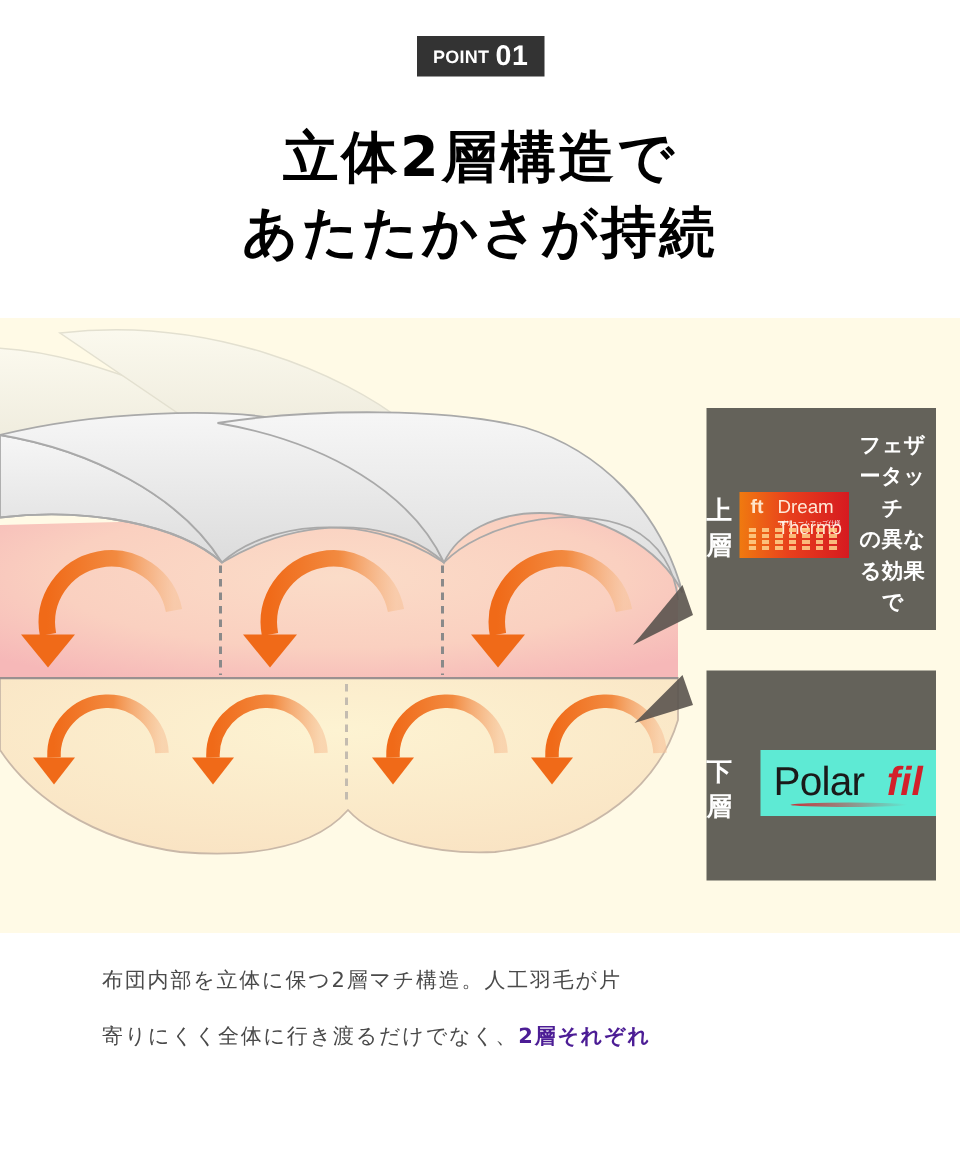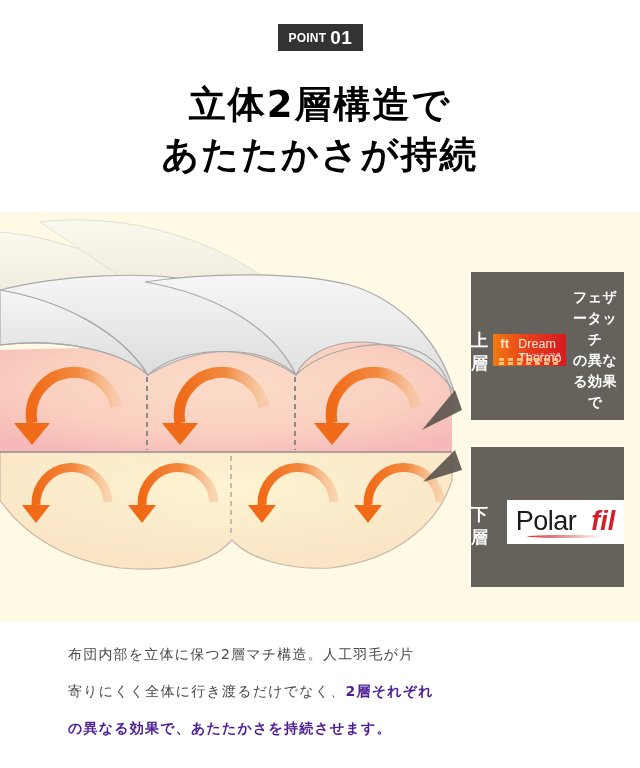--- a/index.html
+++ b/index.html
@@ -28,37 +28,37 @@
   .panel {
     position:absolute; left:455px; width:153px; background:#64625a; color:#fff;
     display:flex; align-items:center;margin-left:16px;
   }
   .panel.upper { top:272px; height:148px; }
   .panel.lower { top:447px; height:140px; }
   .panel .ptitle { font-size:17px; font-weight:bold; margin-top:11px; letter-spacing:3px; }
   .panel .pname { font-size:14px; font-weight:bold; line-height:21px; text-align:center; letter-spacing:0.5px; }
 
   .dream-logo {
-    margin-top:8px; width:131px; height:32px;
+    margin-top:8px; width:131px; height:44px;
     background:linear-gradient(90deg,#f07a10 0%,#e8401c 45%,#d61a20 100%);
     position:relative; overflow:hidden;
   }
   .dream-logo .ft { position:absolute; left:7px; top:2px; font-size:13px; font-weight:bold; color:#ffe4c8; font-family:"Liberation Sans", sans-serif; }
   .dream-logo .dt { position:absolute; left:25px; top:3px; font-size:12.5px; color:#ffe9d8; font-family:"Liberation Sans", sans-serif; }
   .dream-logo .sub { position:absolute; right:6px; top:18px; font-size:4px; color:#fff; }
   .dream-logo .bars {
     position:absolute; left:6px; right:6px; top:24px; height:15px;
     background:
       repeating-linear-gradient(90deg, rgba(255,210,140,0.85) 0 5px, transparent 5px 9px);
     -webkit-mask: repeating-linear-gradient(180deg,#000 0 3px, transparent 3px 4px);
             mask: repeating-linear-gradient(180deg,#000 0 3px, transparent 3px 4px);
   }
 
   .polar-logo {
-    margin-top:9px; width:131px; height:44px; background:#ffffff;
+    margin-top:9px; width:131px; height:44px; background:#5eead4;
     display:flex; align-items:center; justify-content:center; position:relative;gap:15px;
   }
   .polar-logo .pl { font-family:"Liberation Sans", sans-serif; font-size:27px; color:#1a1a1a; letter-spacing:-0.5px; }
   .polar-logo .fil { font-family:"Liberation Sans", sans-serif; font-size:27px; color:#d2202a; font-style:italic; font-weight:bold; }
   .polar-logo .swoosh { position:absolute; left:20px; bottom:6px; width:78px; height:3px; border-radius:50%;
     background:linear-gradient(90deg, rgba(210,32,42,0.9), rgba(210,32,42,0)); }
 
   .desc {
     position:absolute; left:68px; top:636px; width:520px;
     font-size:14px; line-height:37px; color:#4a4a4a; letter-spacing:1.2px;
@@ -186,14 +186,13 @@
   <div class="polar-logo">
     <span class="pl">Polar</span>
     <span class="fil">fil</span>
     <div class="swoosh"></div>
   </div>
 </div>
 
 <div class="desc">
   <div>布団内部を立体に保つ2層マチ構造。人工羽毛が片</div>
   <div><span>寄りにくく全体に行き渡るだけでなく、</span><span class="hl">2層それぞれ</span></div>
-  <div class="hl">の異なる効果で、あたたかさを持続させます。</div>
 </div>
 
 </body></html>

